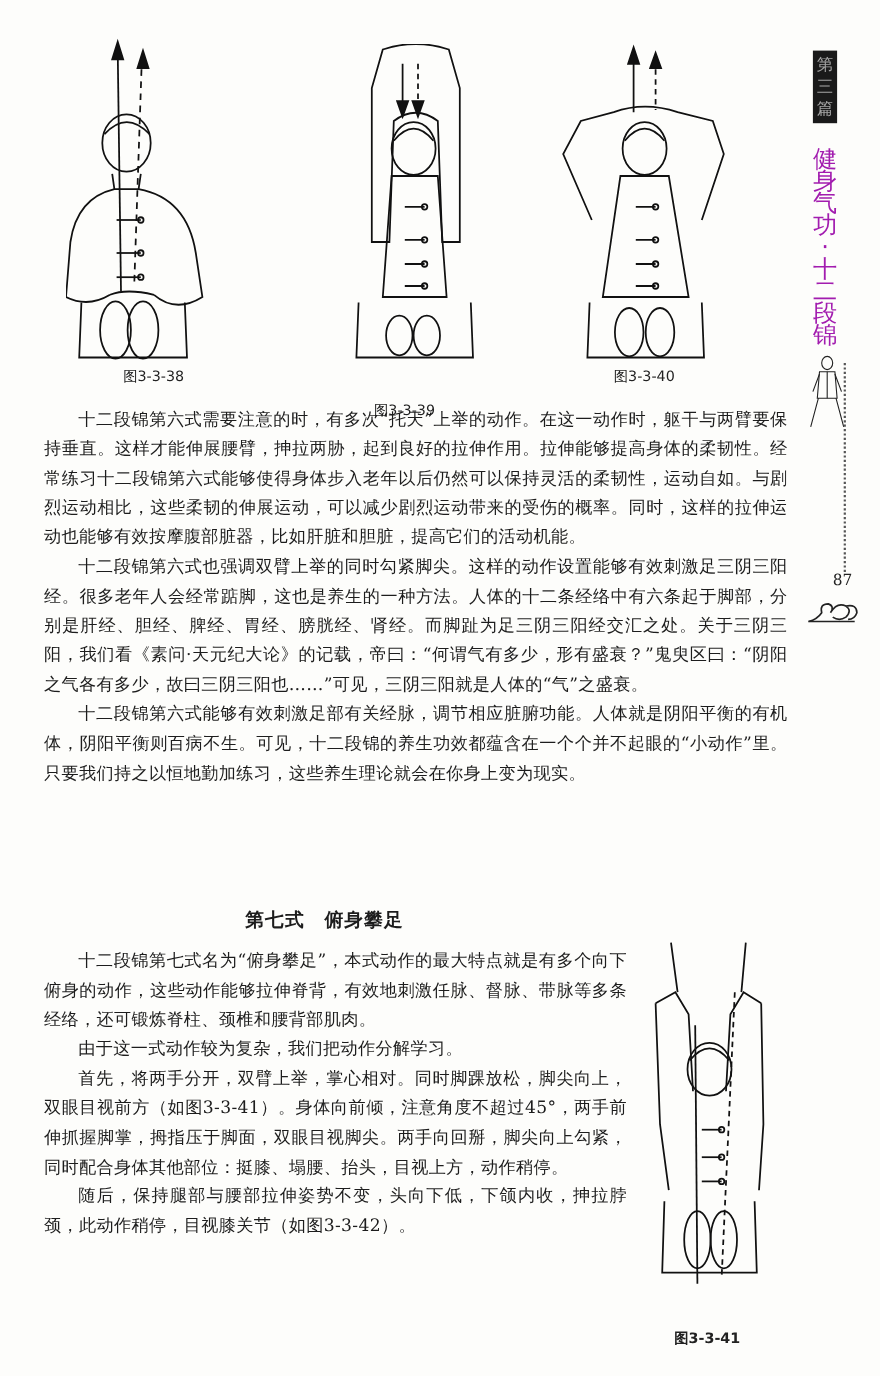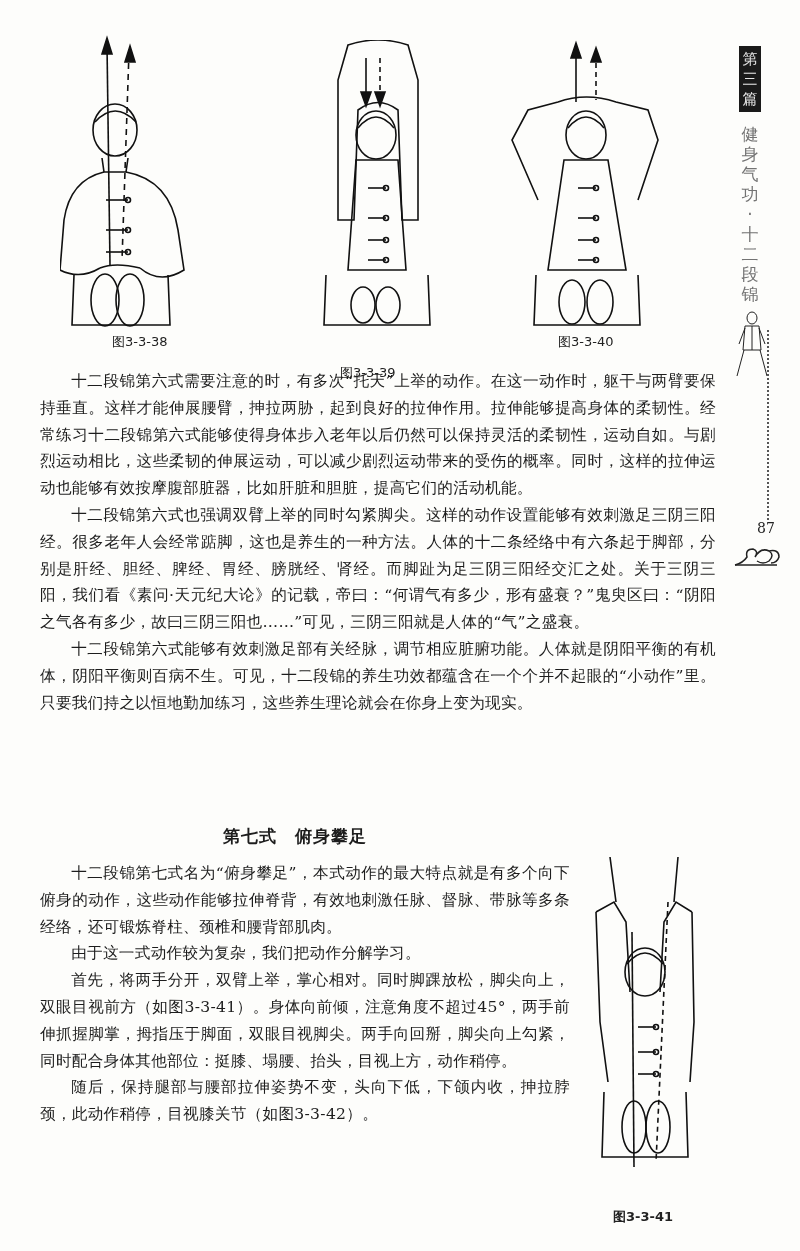--- a/index.html
+++ b/index.html
@@ -21,28 +21,28 @@
   .para p { margin: 0; text-indent: 2em; }
   .heading {
     position: absolute; left: 0; width: 590px; text-align: center;
     font-family: "DejaVu Sans", "Liberation Sans", sans-serif;
     font-weight: bold; font-size: 17px; top: 825px; letter-spacing: 1px;
   }
   .side {
     position: absolute; left: 735px; top: 46px; width: 30px;
   }
   .part-box {
-    background: #1a1a1a; color: #e5e5e5; width: 22px; margin-left: 4px;
+    background: #1a1a1a; color: #a3a3a3; width: 22px; margin-left: 4px;
     font-family: "DejaVu Sans", sans-serif; font-size: 15px; line-height: 20px;
     text-align: center; padding: 3px 0;
   }
   .vert-title {
-    margin-top: 12px; margin-left: 4px; width: 22px;
-    font-family: "DejaVu Sans", sans-serif; font-size: 17px; line-height: 20px;
-    text-align: center; color: #737373;
+    margin-top: 24px; margin-left: 4px; width: 22px;
+    font-family: "DejaVu Sans", sans-serif; font-size: 22px; line-height: 20px;
+    text-align: center; color: #a21caf;
   }
   .dots {
     position: absolute; left: 767px; top: 330px; width: 0; height: 190px;
     border-left: 2px dotted #555;
   }
   .page-num {
     position: absolute; left: 757px; top: 520px; font-size: 14px; color: #222;
   }
   .cloud { position: absolute; left: 733px; top: 545px; }
 </style>

